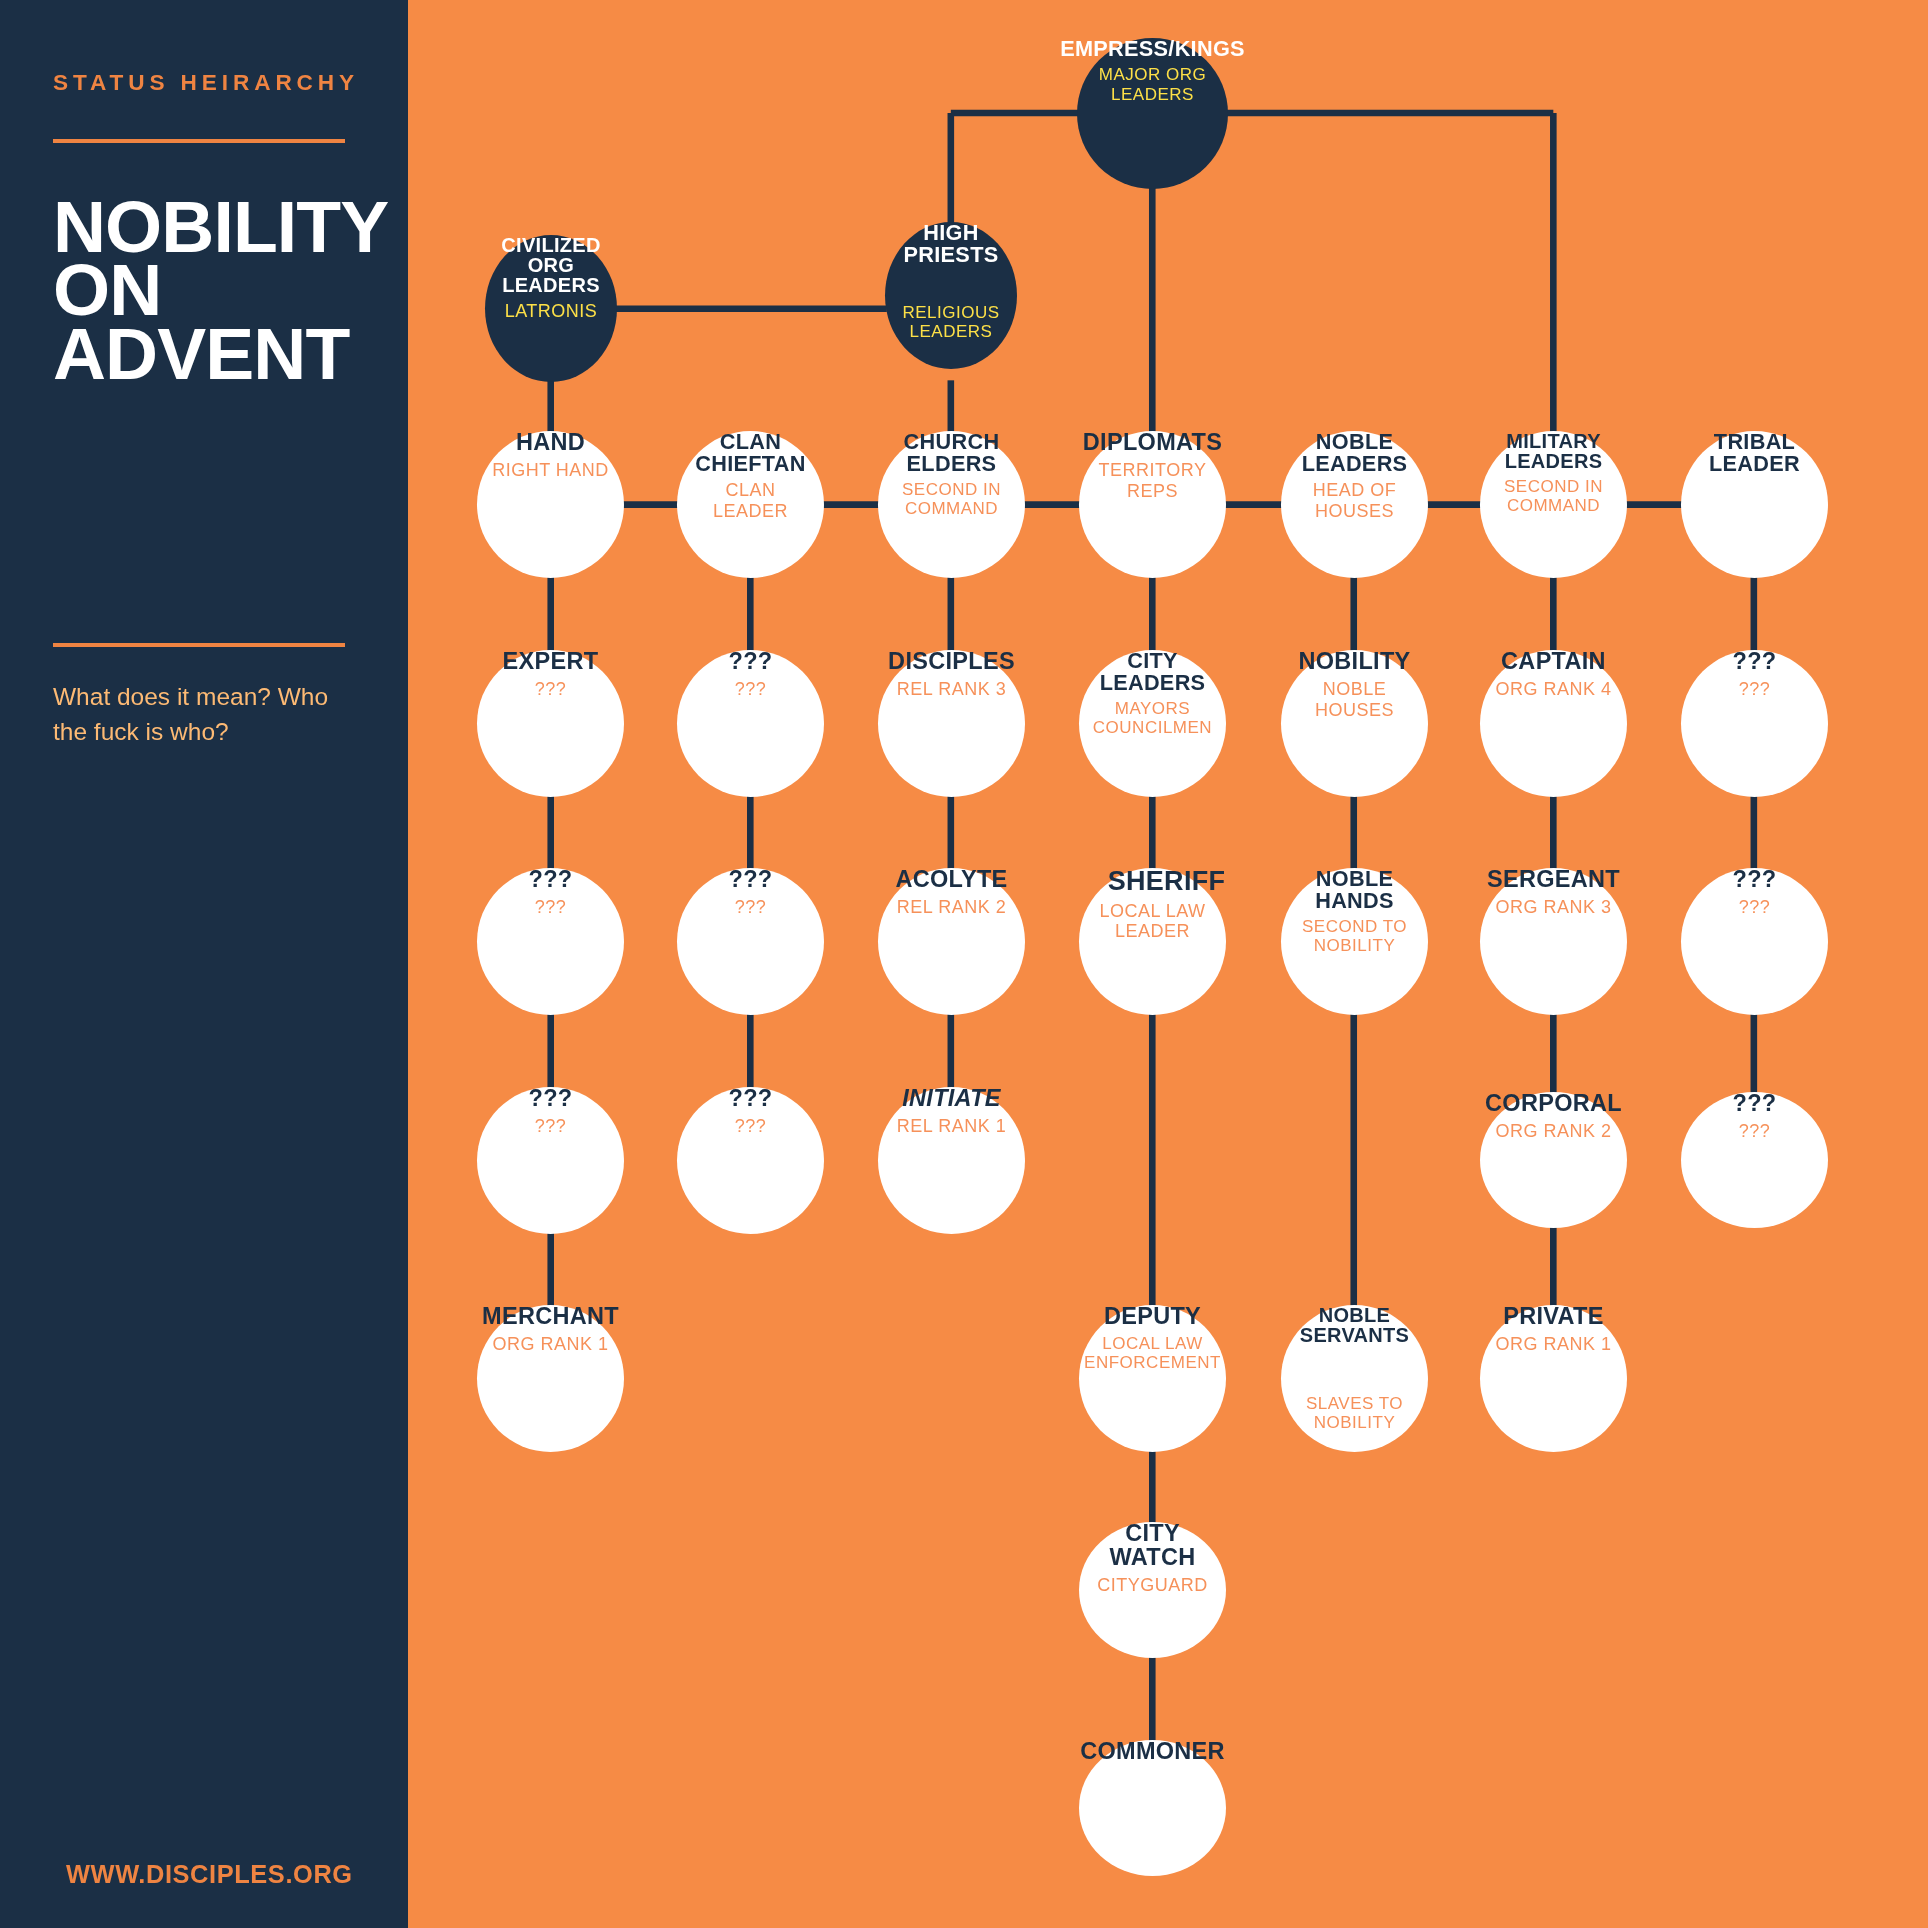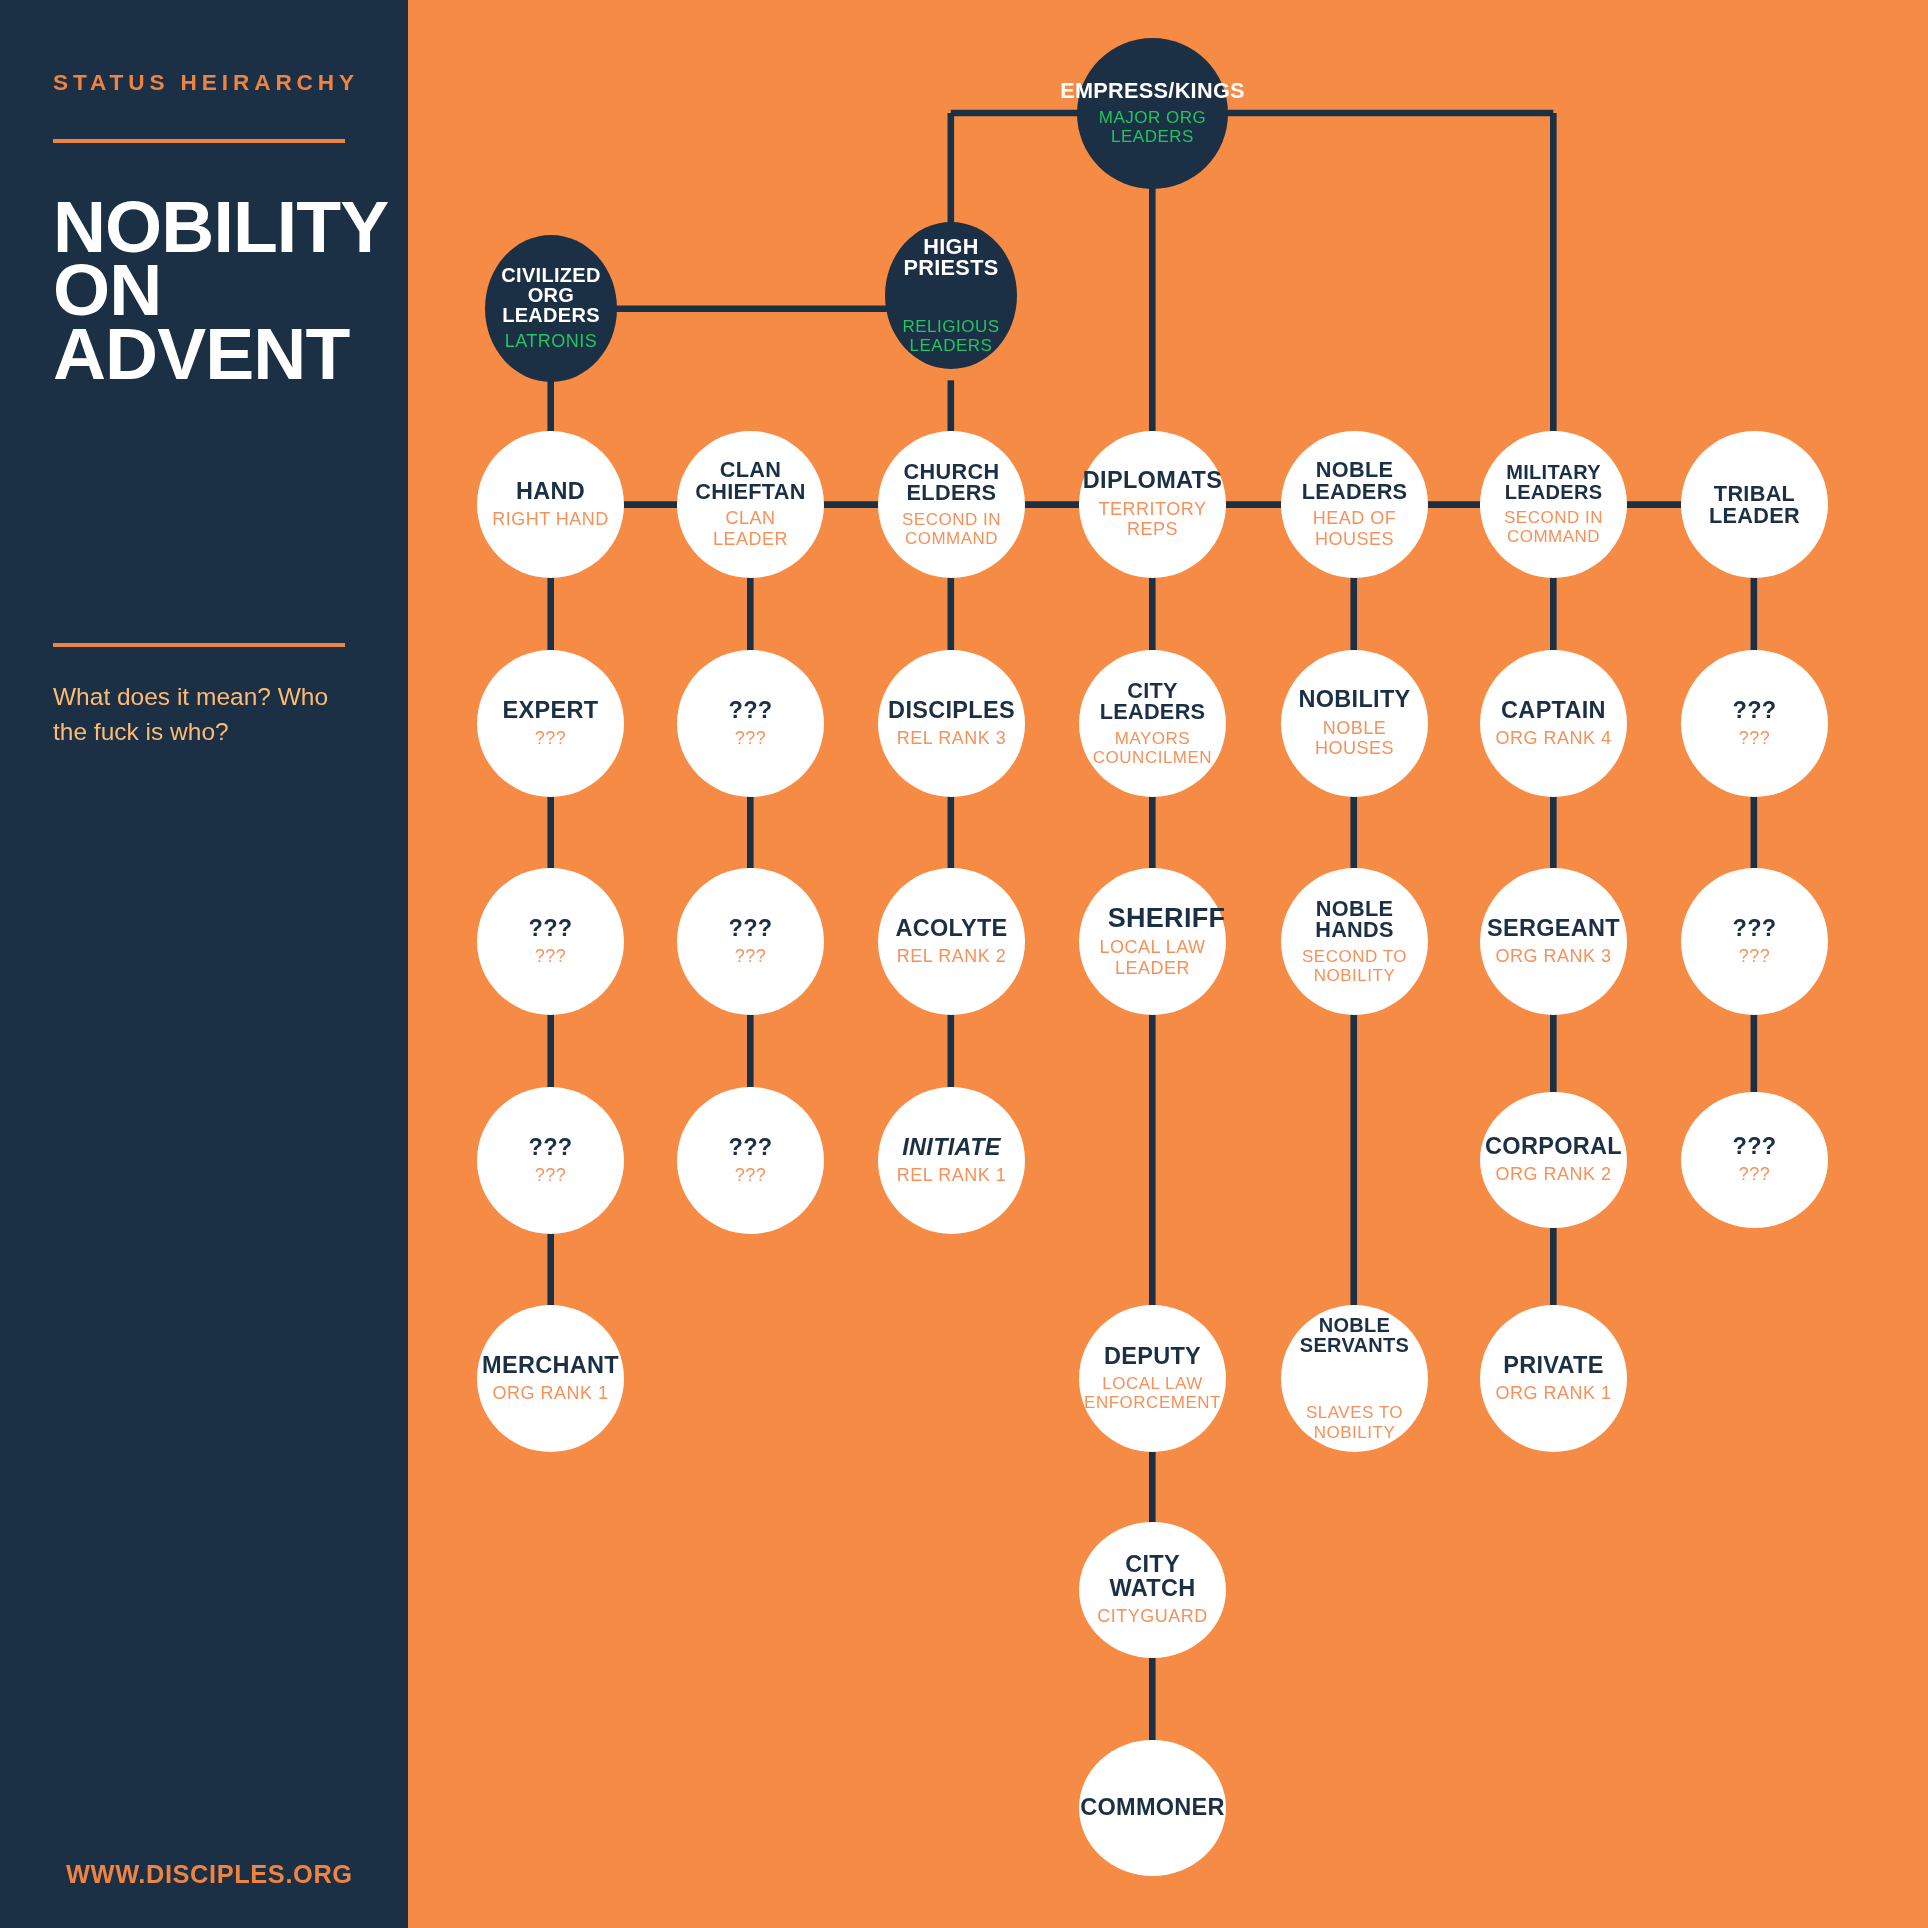--- a/index.html
+++ b/index.html
@@ -48,38 +48,38 @@
     transform:scaleX(1.0);
   }
 
   
   #diagram{position:absolute;left:0;top:0;width:1928px;height:1928px;}
   #links{position:absolute;left:0;top:0;width:1928px;height:1928px;}
 
   .node{
     position:absolute;
     display:flex;flex-direction:column;
-    align-items:center;justify-content:center;
+    align-items:center;justify-content:flex-start;
     text-align:center;
     border-radius:50%;
     box-sizing:border-box;
   }
   .node .nt{
     font-weight:900;text-transform:uppercase;line-height:1.0;
     font-family:"Liberation Sans Narrow","Liberation Sans",sans-serif;
     letter-spacing:0.3px;
   }
   .node .ns{
     text-transform:uppercase;line-height:1.14;font-weight:400;
     letter-spacing:0.5px;margin-top:5.6px;
   }
 
   .node.dark{background:#1b2f45;}
   .node.dark .nt{color:#ffffff;}
-  .node.dark .ns{color:#22c55e;}
+  .node.dark .ns{color:#fde047;}
 
   .node.light{background:#ffffff;}
   .node.light .nt{color:#1b2f45;}
   .node.light .ns{color:#f6915a;}
 </style>
 </head>
 <body>
 
 <div id="root">
 

